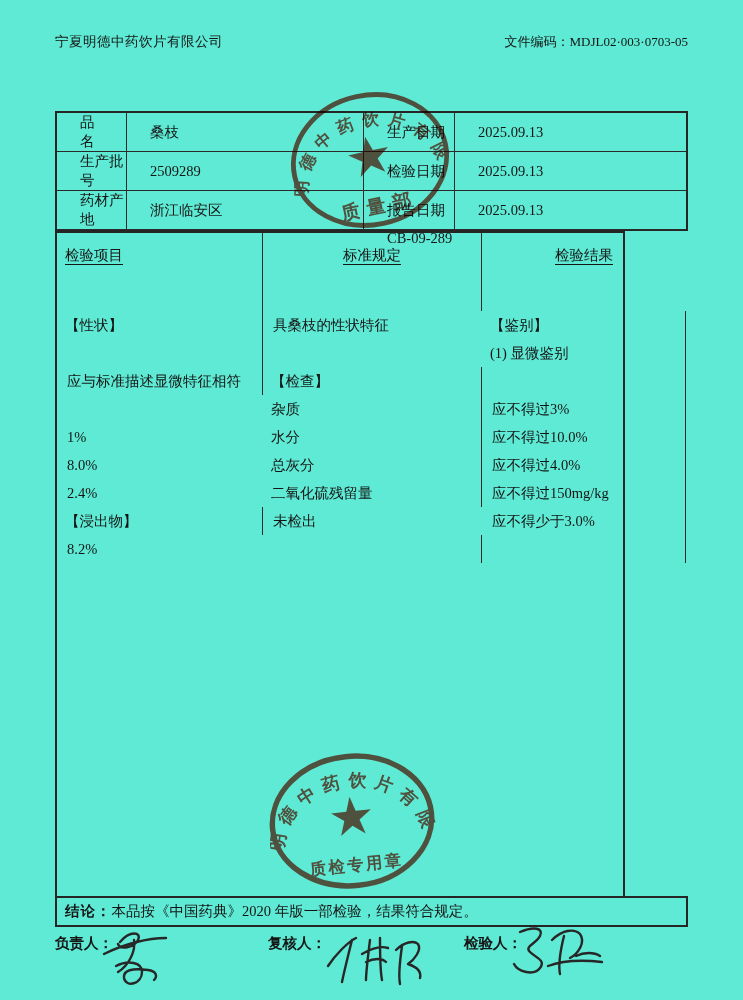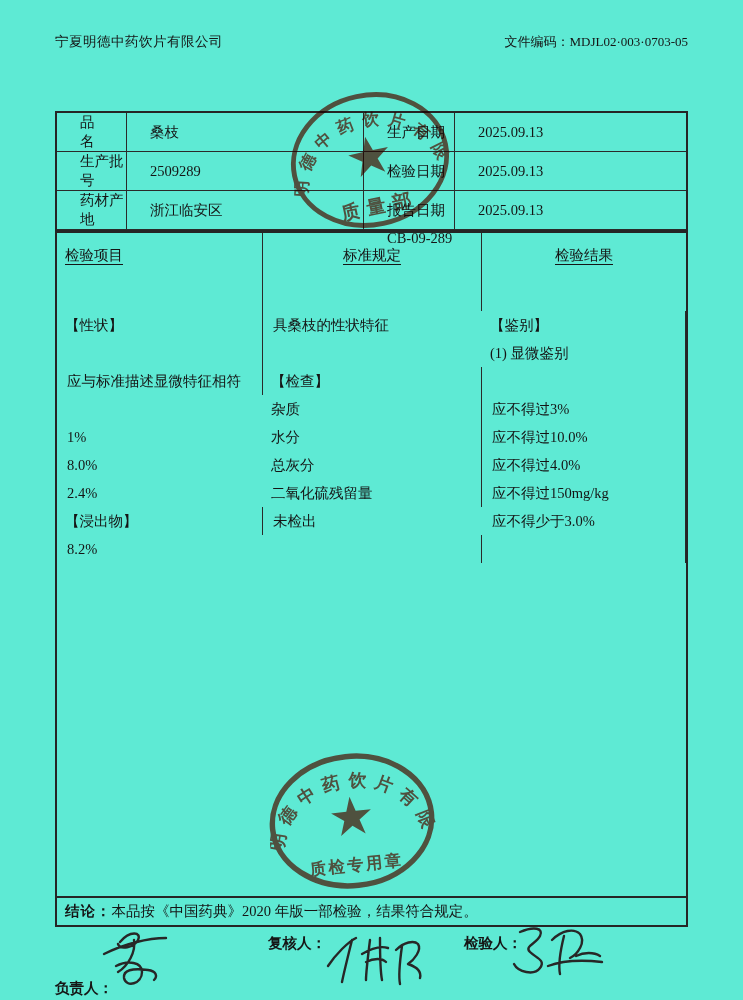--- a/index.html
+++ b/index.html
@@ -17,40 +17,40 @@
     border:2px solid #252525;display:grid;grid-template-columns:70px 237px 91px 231px;
     grid-template-rows:repeat(4,1fr);font-size:14.5px;
   }
   .it-cell{box-sizing:border-box;padding:0 0 0 23px;display:flex;align-items:center;}
   .bdr{border-right:1px solid #2a2a2a;}
   .bdb{border-bottom:1px solid #2a2a2a;}
   .span12{grid-column:1/3;}
   .span34{grid-column:3/5;}
   
   .main-table{
-    position:absolute;left:55px;top:231px;width:633px;height:667px;box-sizing:border-box;
+    position:absolute;left:55px;top:231px;width:570px;height:667px;box-sizing:border-box;
     border:2px solid #252525;display:grid;grid-template-columns:206px 219px 204px;
     grid-template-rows:78px repeat(9,28px) 1fr;font-size:14.5px;
   }
   .mt-cell{box-sizing:border-box;line-height:28px;white-space:nowrap;}
   .mt-c1{padding-left:8px;border-right:1px solid #2a2a2a;}
   .mt-c2{padding-left:10px;border-right:1px solid #2a2a2a;}
   .mt-c3{padding-left:10px;}
   .mt-head{padding-top:12px;line-height:20px;}
   .mt-head span{text-decoration:underline;text-underline-offset:4px;}
   .mt-head.center{text-align:center;padding-left:0;}
   
   .conclusion{
     position:absolute;left:55px;top:896px;width:633px;height:31px;box-sizing:border-box;
     border:2px solid #252525;font-size:14.5px;line-height:26px;padding-left:8px;white-space:nowrap;
   }
   .conclusion b{letter-spacing:1px;margin-top:38px;}
   
   .sig-label{position:absolute;top:934px;font-size:14.5px;font-weight:600;}
-  .sig-label.l1{left:55px;margin-top:45px;} .sig-label.l2{left:268px;text-align:right;} .sig-label.l3{left:464px;}
+  .sig-label.l1{left:55px;} .sig-label.l2{left:268px;text-align:right;} .sig-label.l3{left:464px;}
   .sig{position:absolute;}
   .sig path{stroke:#272727;stroke-width:2.4;fill:none;stroke-linecap:round;stroke-linejoin:round;}
   
   .stamp{position:absolute;mix-blend-mode:multiply;opacity:.88;}
   .stamp-top{left:288px;top:90px;transform:rotate(-12deg);}
   .stamp-bottom{left:268px;top:752px;transform:rotate(-6deg);}
   .stamp text{font-family:"Liberation Serif","DejaVu Serif",serif;font-weight:bold;}
 </style>
 </head>
 <body>

